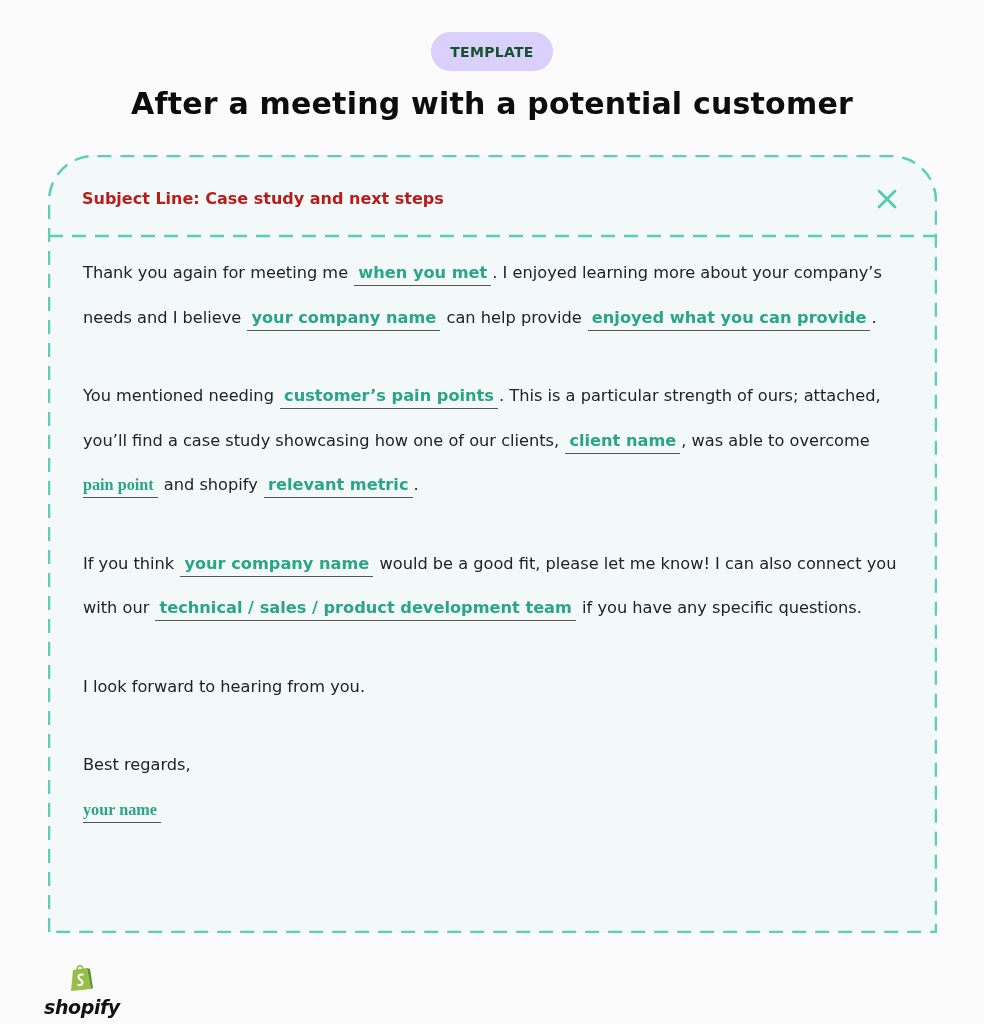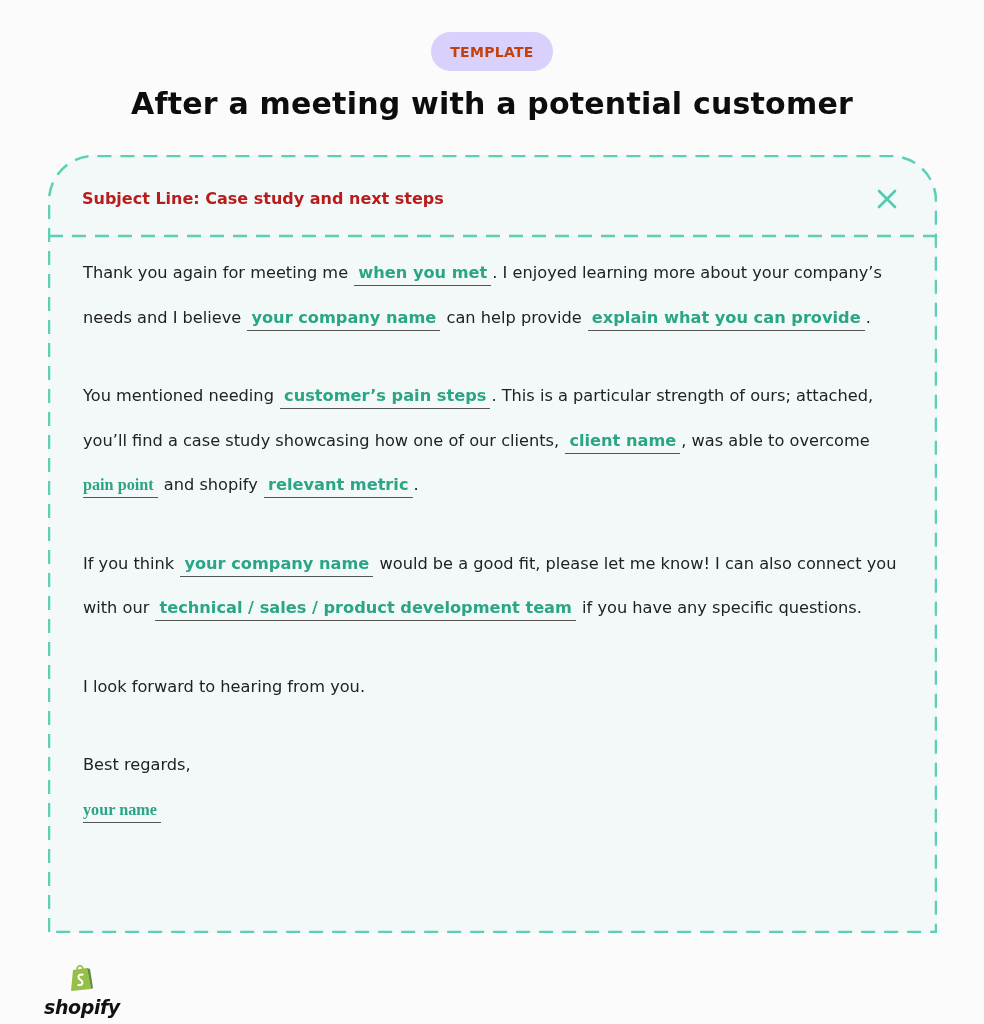--- a/index.html
+++ b/index.html
@@ -8,21 +8,21 @@
       background: #fbfbfb;
       font-family: "Liberation Sans", sans-serif;
       position: relative;
       overflow: hidden;
     }
     .badge {
       position: absolute; left: 431px; top: 32px;
       width: 122px; height: 39px;
       border-radius: 20px;
       background: #d9d0fb;
-      color: #c2410c;
+      color: #14532d;
       font-family: "DejaVu Sans", sans-serif;
       font-size: 14px; font-weight: bold;
       letter-spacing: 0.3px;
       display: flex; align-items: center; justify-content: center;
     }
     .title {
       position: absolute; left: 0; right: 0; top: 86px;
       text-align: center;
       font-family: "DejaVu Sans", sans-serif;
       font-weight: bold;
@@ -97,26 +97,26 @@
     </svg>
   </div>
 
   <div class="body-text">
 
     <p class="para">
       <span>Thank you again for meeting me</span>
       <span class="field">when you met</span><span>. I enjoyed learning more about your company’s needs and I believe</span>
       <span class="field">your company name</span>
       <span>can help provide</span>
-      <span class="field">explain what you can provide</span><span>.</span>
+      <span class="field">enjoyed what you can provide</span><span>.</span>
     </p>
 
     <p class="para">
       <span>You mentioned needing</span>
-      <span class="field">customer’s pain steps</span><span>. This is a particular strength of ours; attached, you’ll find a case study showcasing how one of our clients,</span>
+      <span class="field">customer’s pain points</span><span>. This is a particular strength of ours; attached, you’ll find a case study showcasing how one of our clients,</span>
       <span class="field">client name</span><span>, was able to overcome</span>
       <span class="field flush">pain point</span>
       <span>and shopify</span>
       <span class="field">relevant metric</span><span>.</span>
     </p>
 
     <p class="para">
       <span>If you think</span>
       <span class="field">your company name</span>
       <span>would be a good fit, please let me know! I can also connect you with our</span>

